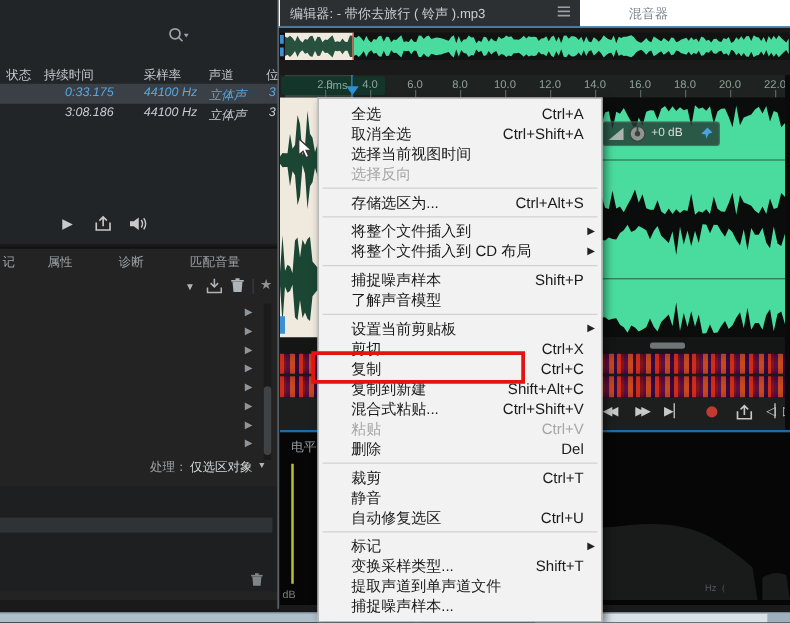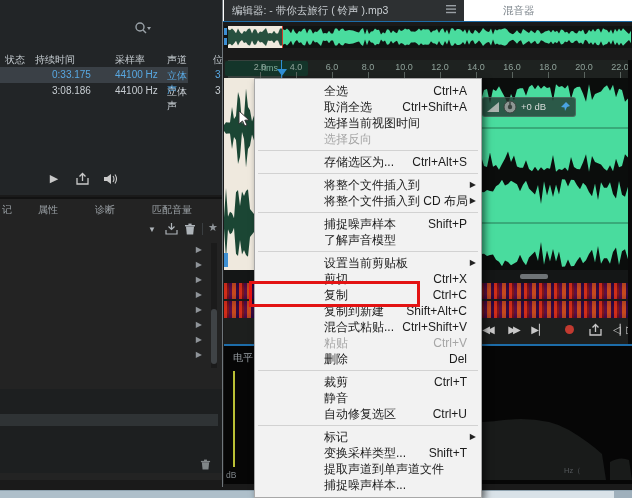--- a/index.html
+++ b/index.html
@@ -5,21 +5,21 @@
   html,body{margin:0;padding:0;background:#333;}
   #stage{position:relative;width:632px;height:498px;background:#1a1a1a;overflow:hidden;
          font-family:"Liberation Sans","DejaVu Sans",sans-serif;-webkit-font-smoothing:antialiased;}
   .abs{position:absolute;}
   
   #files-panel{left:0;top:0;width:222px;height:195px;background:#222527;}
   #search-row{left:0;top:18px;width:222px;height:22px;}
   #search-ic{left:133px;top:3px;color:#9aa2a8;}
   #files-header{left:0;top:50px;width:222px;height:17px;color:#c3c9ce;font-size:10px;}
   .fcol{position:absolute;top:3px;}
-  #files-rows .frow{position:relative;width:188px;height:16px;font-size:10px;color:#c7cdd2;}
+  #files-rows .frow{position:relative;width:222px;height:16px;font-size:10px;color:#c7cdd2;font-style:italic;}
   #files-rows .frow.sel{background:#3a4046;color:#58a8e2;}
   .fcell{position:absolute;top:2px;}
   
   #left-transport{left:0;top:168px;width:222px;height:26px;color:#c9c9c9;}
   .ltbtn{position:absolute;top:4px;width:20px;height:16px;text-align:center;font-size:11px;}
   
   #props-panel{left:0;top:197px;width:222px;height:281px;background:#232323;border-top:2px solid #121212;}
   #props-tabs{left:0;top:4px;width:222px;height:16px;color:#9aa0a5;font-size:10px;}
   .ptab{position:absolute;top:0;}
   #props-toolbar{left:0;top:22px;width:222px;height:18px;}
@@ -64,21 +64,21 @@
   #blue-border{left:224px;top:344px;width:408px;height:2px;background:#1d6ca8;}
   #level-panel{left:224px;top:346px;width:408px;height:138px;background:#060606;}
   #level-title{left:9px;top:5px;color:#9aa0a5;font-size:10px;}
   #meter-line{left:9px;top:25px;width:2px;height:96px;background:#b9bf35;}
   #db-label{left:2px;top:124px;color:#7c8287;font-size:8.5px;text-align:right;}
   #hz-label{left:340px;top:120px;color:#55595c;font-size:7.5px;}
   #right-scroll{left:628px;top:60px;width:4px;height:284px;background:#0a0a0a;}
   
   #menu{left:254px;top:78px;width:226px;background:#f2f2f2;border:1px solid #a8a8a8;
         box-shadow:3px 3px 7px rgba(0,0,0,.55);z-index:60;padding:4px 0;}
-  .mi{position:relative;height:16px;line-height:16px;font-size:12px;color:#1b1b1b;padding-left:26px;margin-left:43px;}
+  .mi{position:relative;height:16px;line-height:16px;font-size:12px;color:#1b1b1b;padding-left:26px;}
   .mi .sc{position:absolute;right:14px;color:#1b1b1b;}
   .mi .sub{position:absolute;right:5px;top:0;font-size:8px;color:#222;}
   .mi.dis, .mi.dis .sc{color:#a6a6a6;}
   .msep{height:7px;position:relative;}
   .msep::after{content:"";position:absolute;left:3px;right:3px;top:3px;height:1px;background:#d2d2d2;}
   #red-box{border:3px solid #e31313;z-index:70;background:transparent;}
   
   #taskbar{left:0;top:490px;width:632px;height:8px;background:#aebfca;border-top:1px solid #8fa3b0;z-index:40;}
   .tseg{position:absolute;top:0;height:8px;}
   #cursor{z-index:80;}
@@ -186,20 +186,25 @@
         <div class="arrow-row">
           <span>▶</span>
         </div>
         <div class="arrow-row">
           <span>▶</span>
         </div>
       </div>
     <div id="props-scroll" class="abs">
         <div id="props-thumb" class="abs"></div>
       </div>
+    <div id="process-row" class="abs">
+      <span class="abs" style="left:120px;">处理：</span>
+      <span class="abs" style="left:152px;color:#d6dadd;">仅选区对象</span>
+      <span class="abs" style="left:206px;top:2px;font-size:7px;color:#aeb4b9;">▼</span>
+    </div>
     <div id="lower-sub" class="abs">
       <div id="lower-band" class="abs"></div>
       <span class="abs" style="left:200px;top:68px;">
         <svg width="11" height="12" viewBox="0 0 12 13">
             <path d="M2 3.5 h8 l-.8 8 h-6.4 z" fill="#808688"></path>
             <rect x="1" y="2" width="10" height="1.4" fill="#808688"></rect>
             <rect x="4.4" y="0.6" width="3.2" height="1.6" fill="#808688"></rect>
           </svg>
       </span>
     </div>

